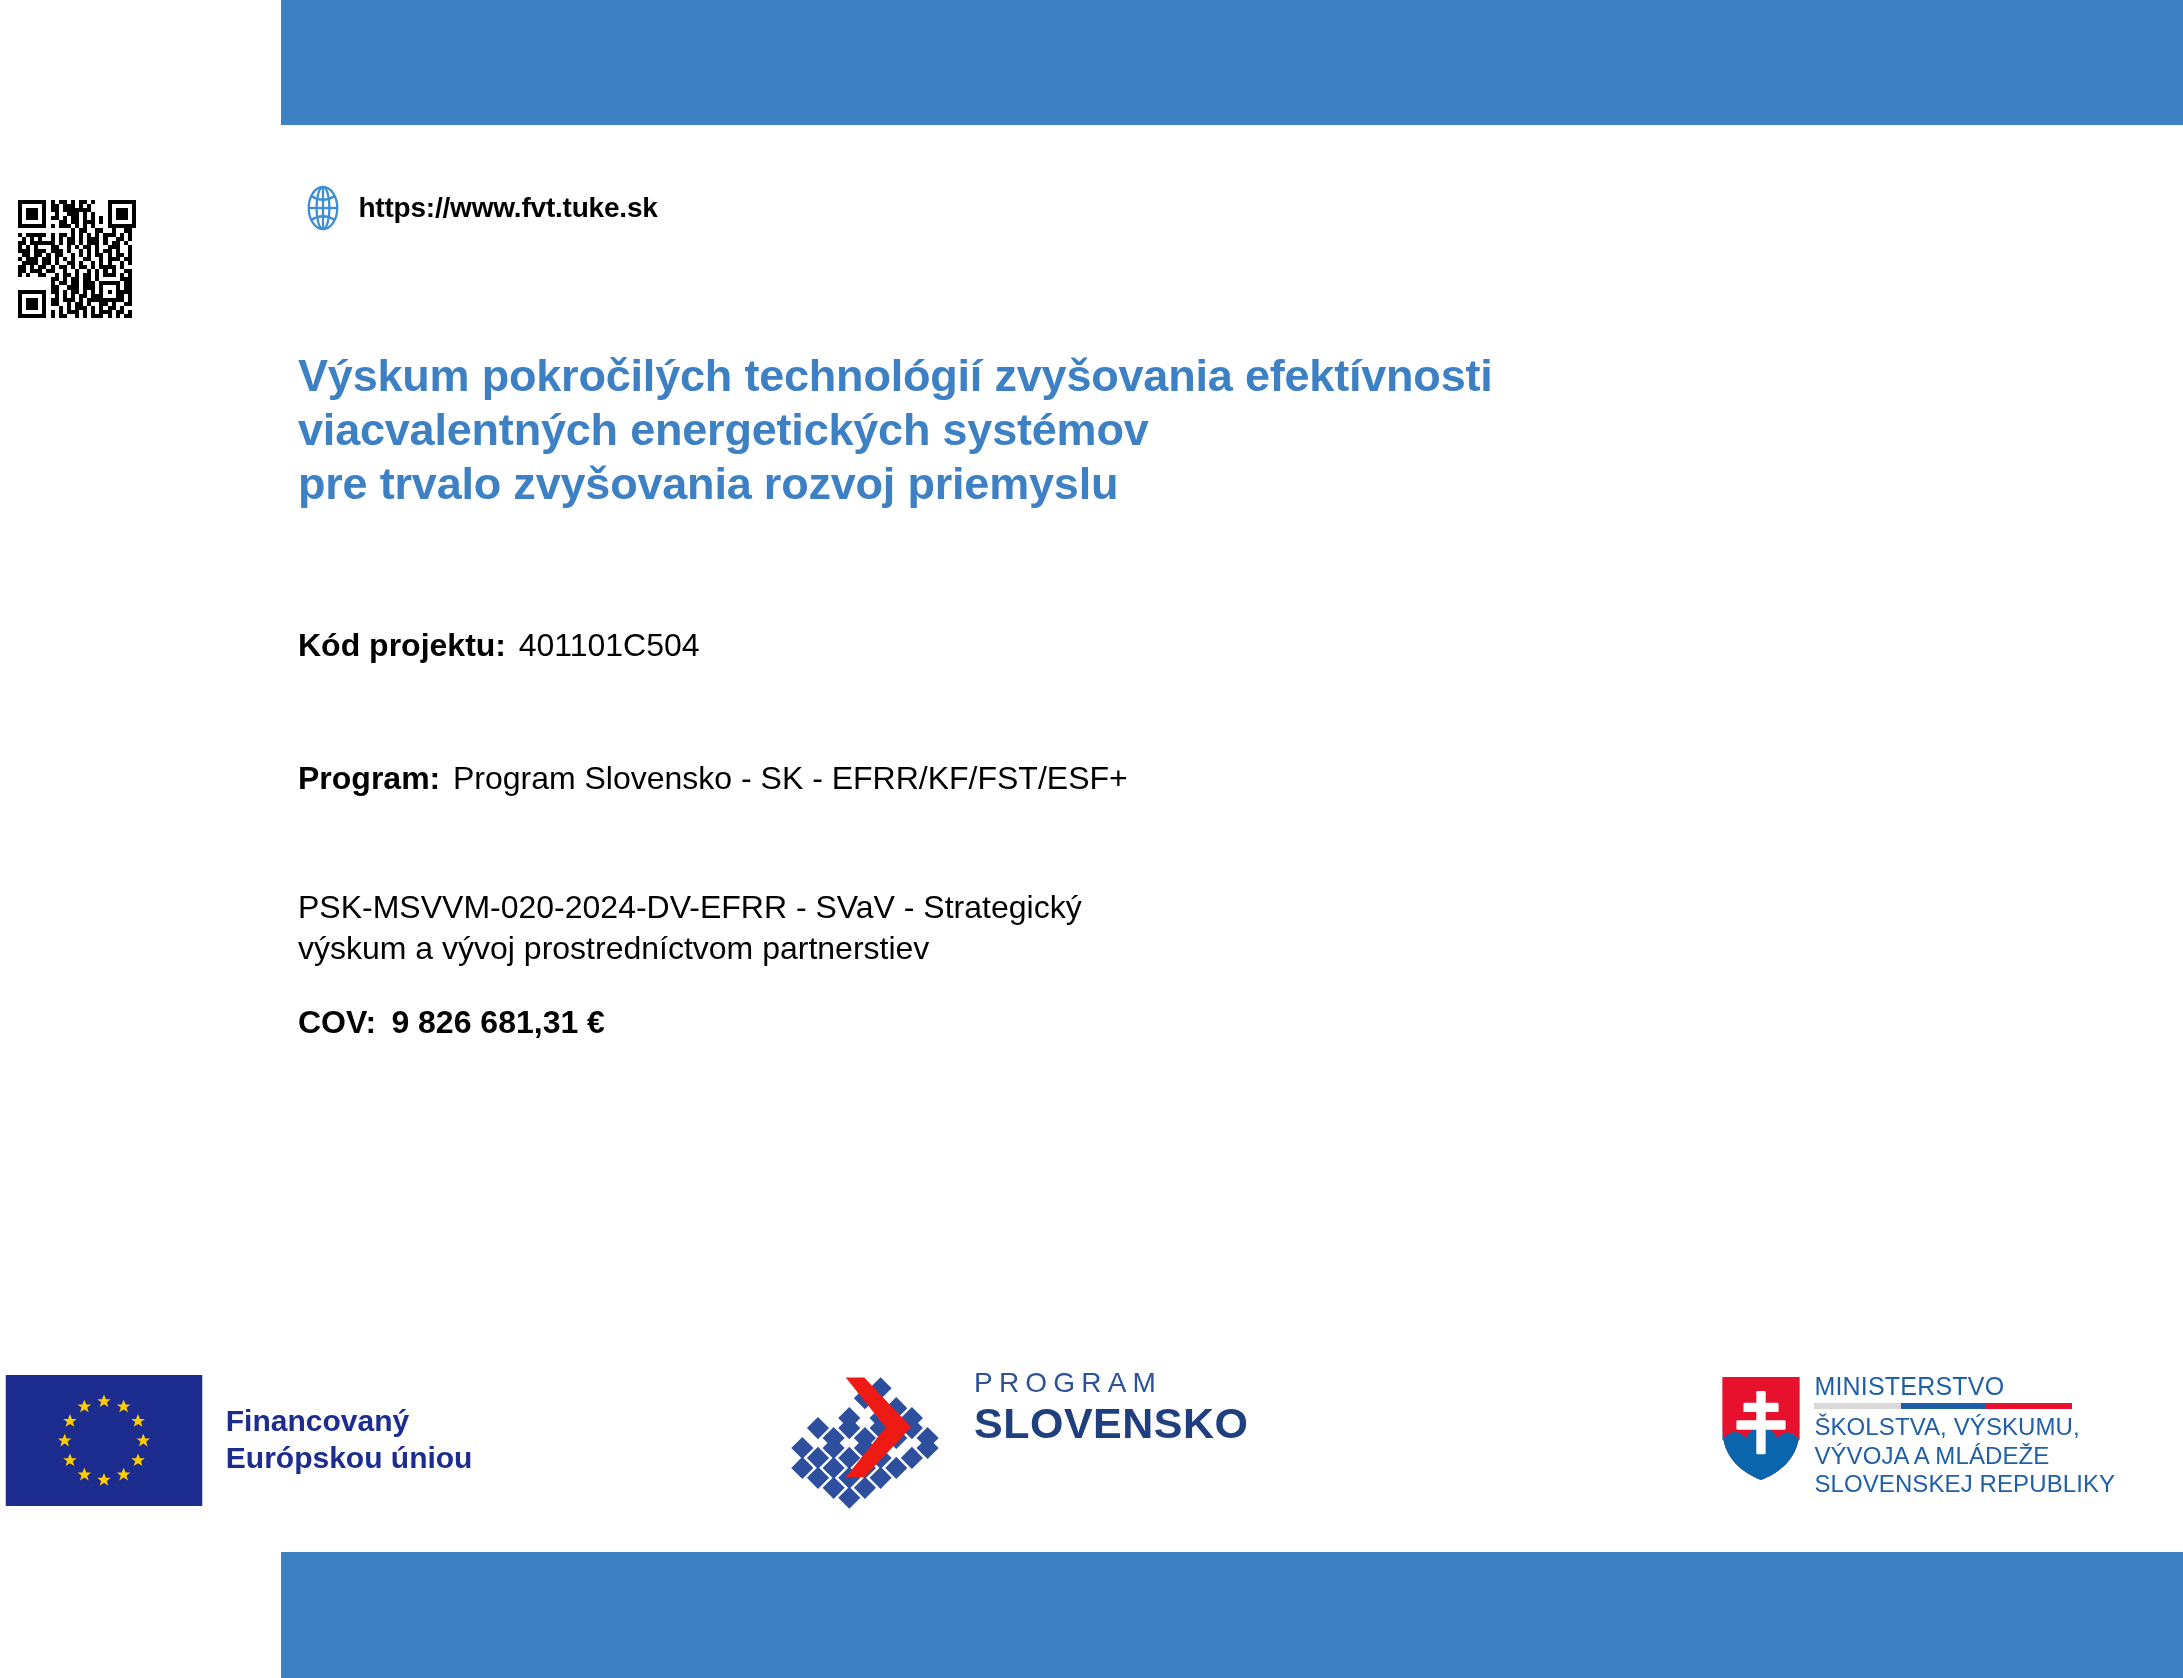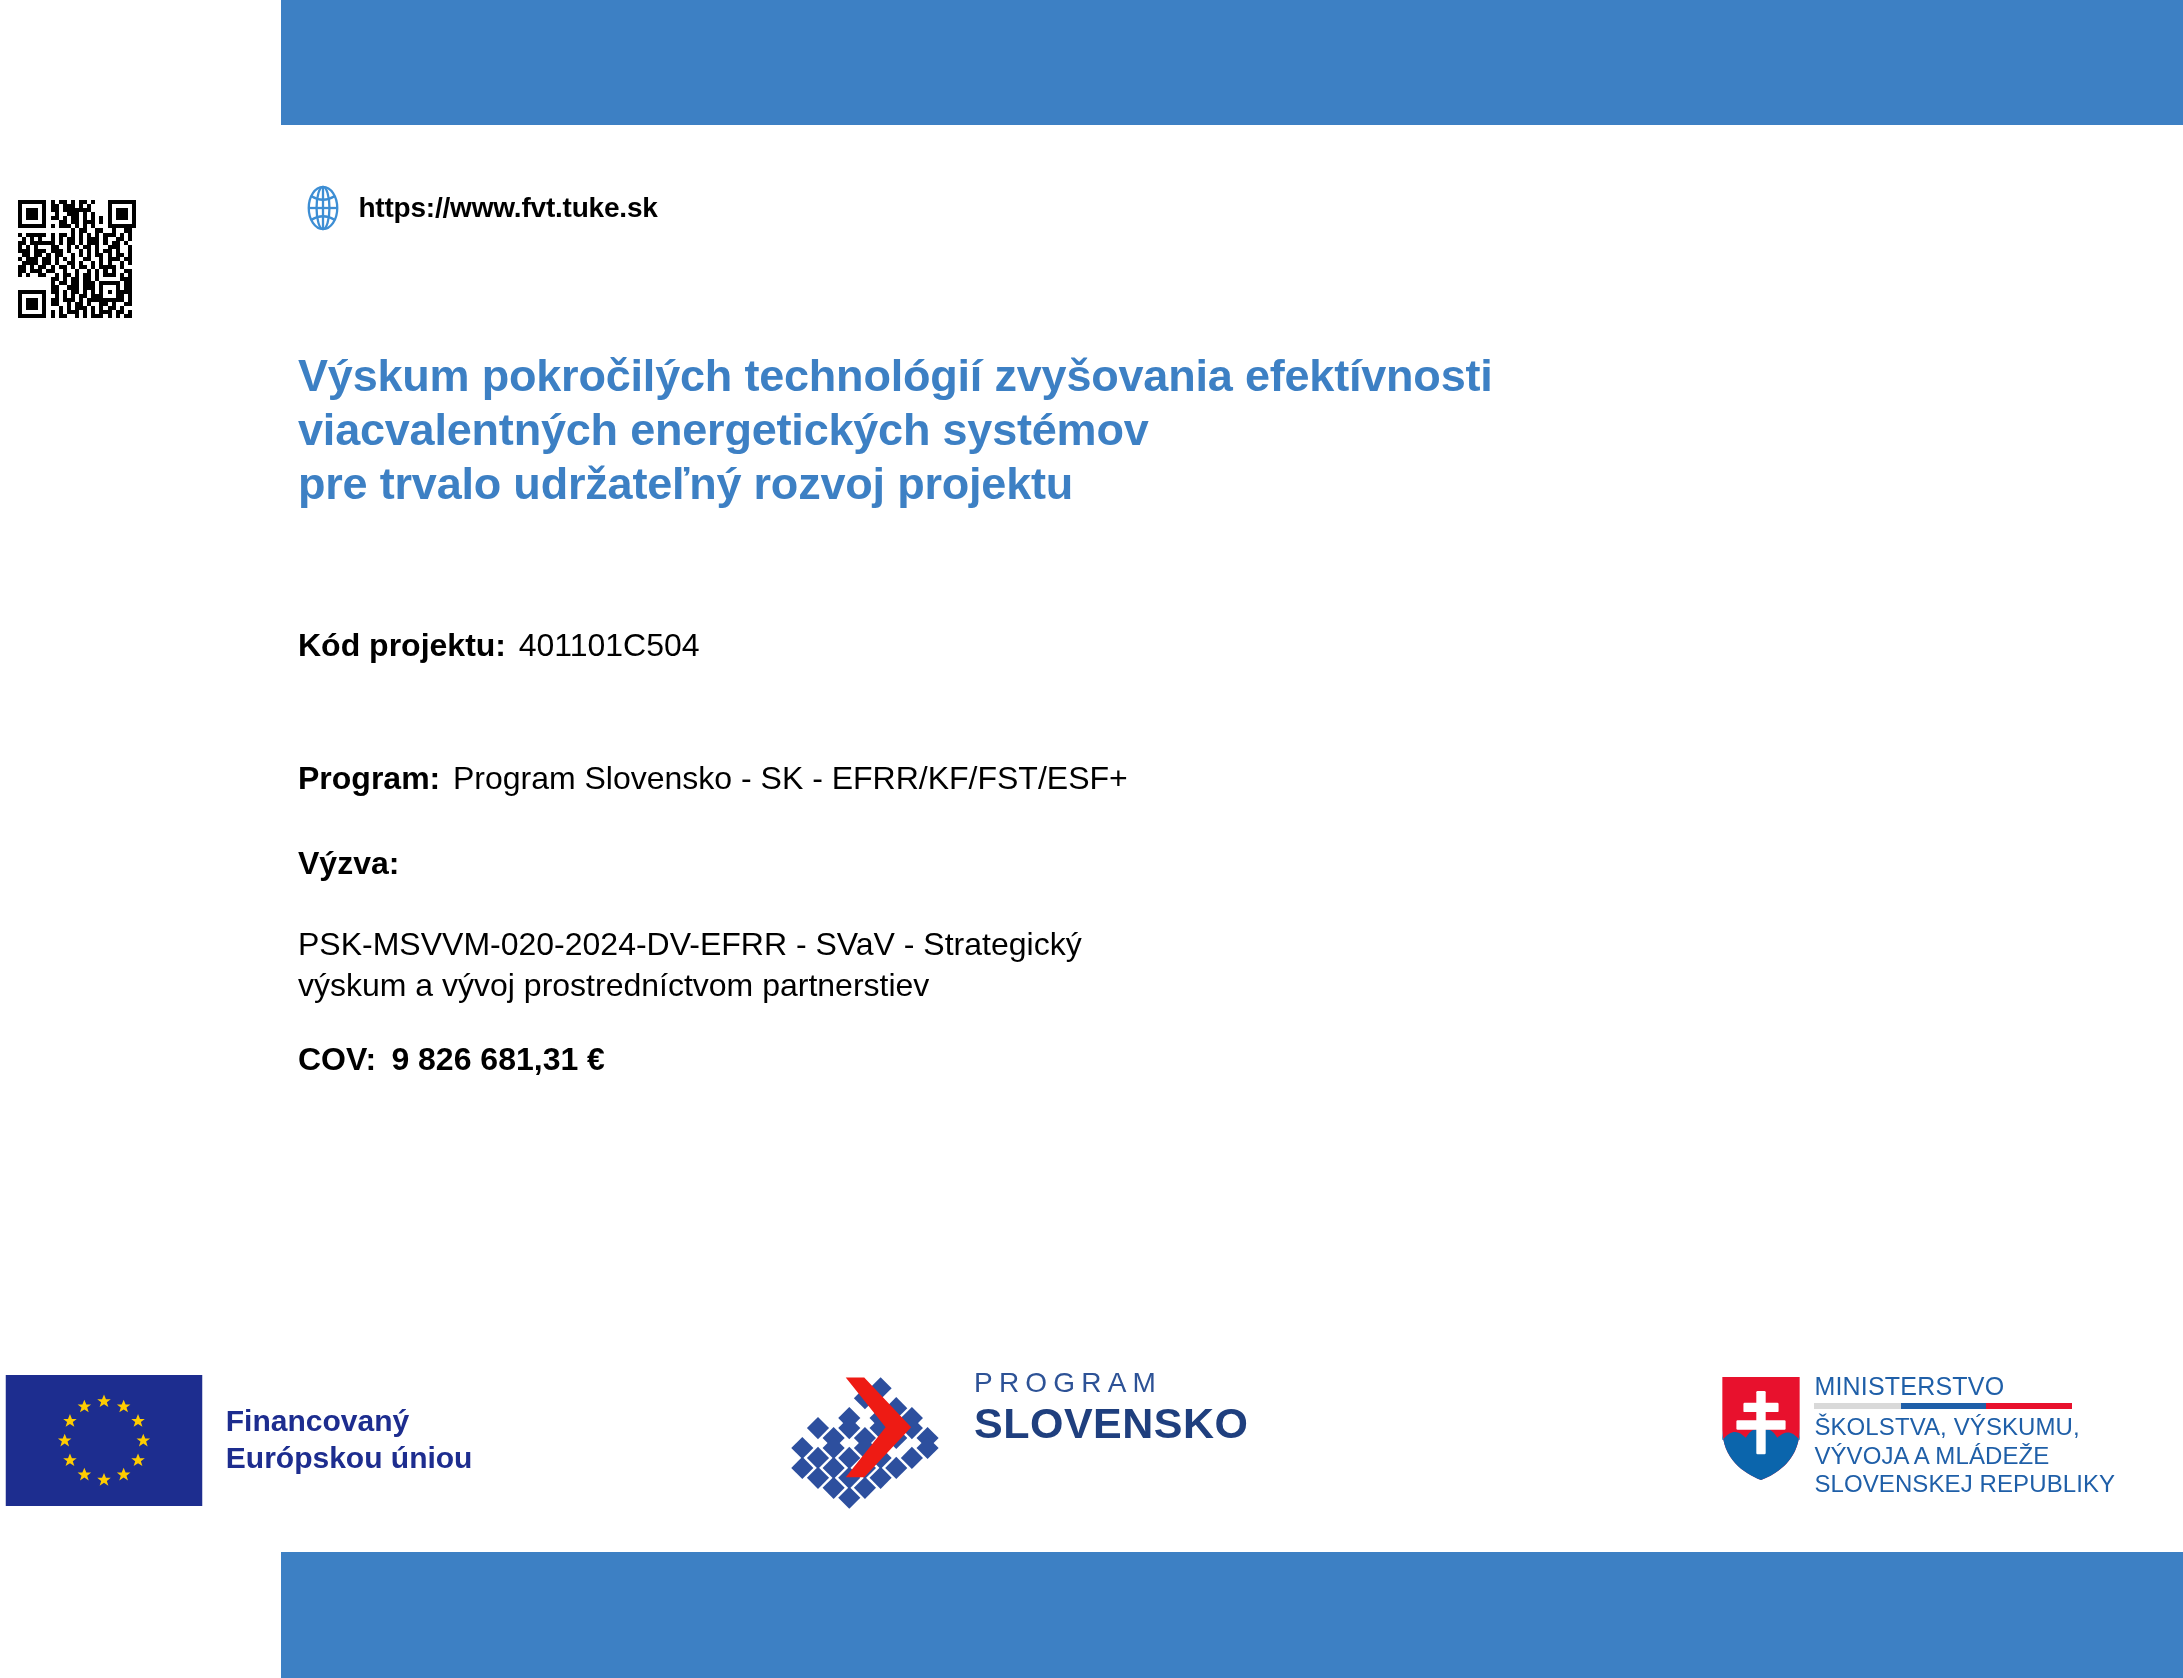--- a/index.html
+++ b/index.html
@@ -352,42 +352,39 @@
         <path d="M24 76 Q50 60 76 76"></path>
       </g>
     </svg>
   </span>
   <span class="site-url">https://www.fvt.tuke.sk</span>
 </div>
 
 <div class="project-title">
   <span class="tline">Výskum pokročilých technológií zvyšovania efektívnosti</span>
   <span class="tline">viacvalentných energetických systémov</span>
-  <span class="tline">pre trvalo udržateľný rozvoj projektu</span>
+  <span class="tline">pre trvalo zvyšovania rozvoj priemyslu</span>
 </div>
 
 <div class="details">
 
   <div class="d-row">
     <span class="lbl">Kód projektu:</span>
     <span class="val" style="margin-left: 10.5px;">401101C504</span>
   </div>
   <div class="sp-1"></div>
 
   <div class="sp-2"></div>
 
   <div class="d-row">
     <span class="lbl">Program:</span>
     <span class="val" style="margin-left: 10.5px;">Program Slovensko - SK - EFRR/KF/FST/ESF+</span>
   </div>
   <div class="sp-3"></div>
 
-  <div class="d-row">
-    <span class="lbl">Výzva:</span>
-  </div>
   <div class="sp-4"></div>
 
   <div class="vyzva-text">PSK-MSVVM-020-2024-DV-EFRR - SVaV - Strategický
 výskum a vývoj prostredníctvom partnerstiev</div>
   <div class="sp-5"></div>
 
   <div class="d-row">
     <span class="lbl">COV:</span>
     <span class="lbl" style="margin-left: 13px;">9 826 681,31 €</span>
   </div>

